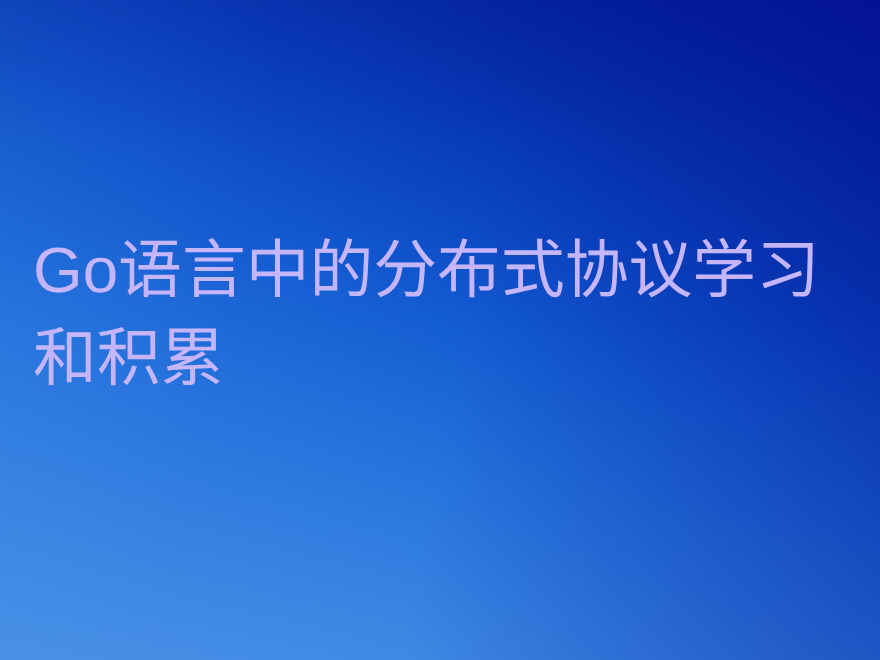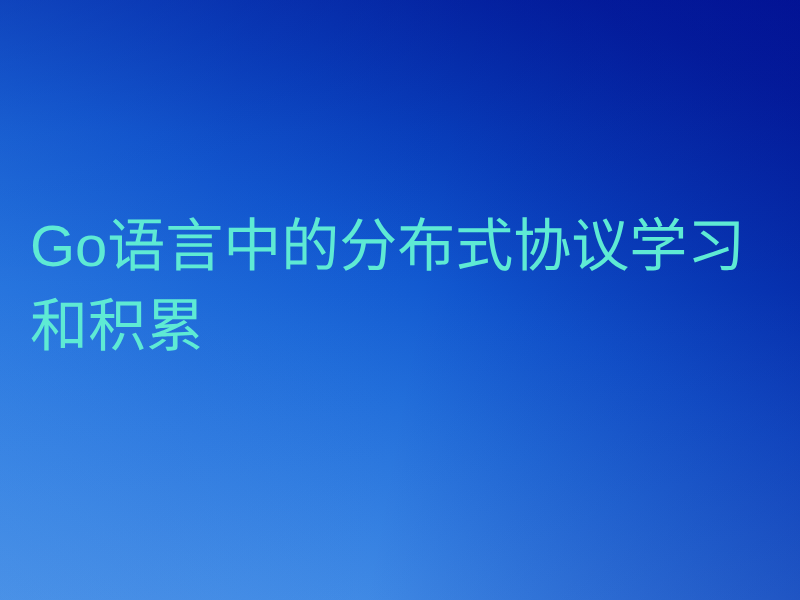--- a/index.html
+++ b/index.html
@@ -81,21 +81,21 @@
   }
 
   .banner-title {
     margin: 0;
     padding: 0;
     font-family: "Liberation Sans", "DejaVu Sans", sans-serif;
     font-weight: 400;
     font-size: 58px;
     line-height: 80px;
     letter-spacing: 0px;
-    color: #5eead4;
+    color: #c4b5fd;
     text-align: left;
     white-space: normal;
     word-break: break-all;
   }
 </style>
 </head>
 <body>
 
 <div class="banner">
 

